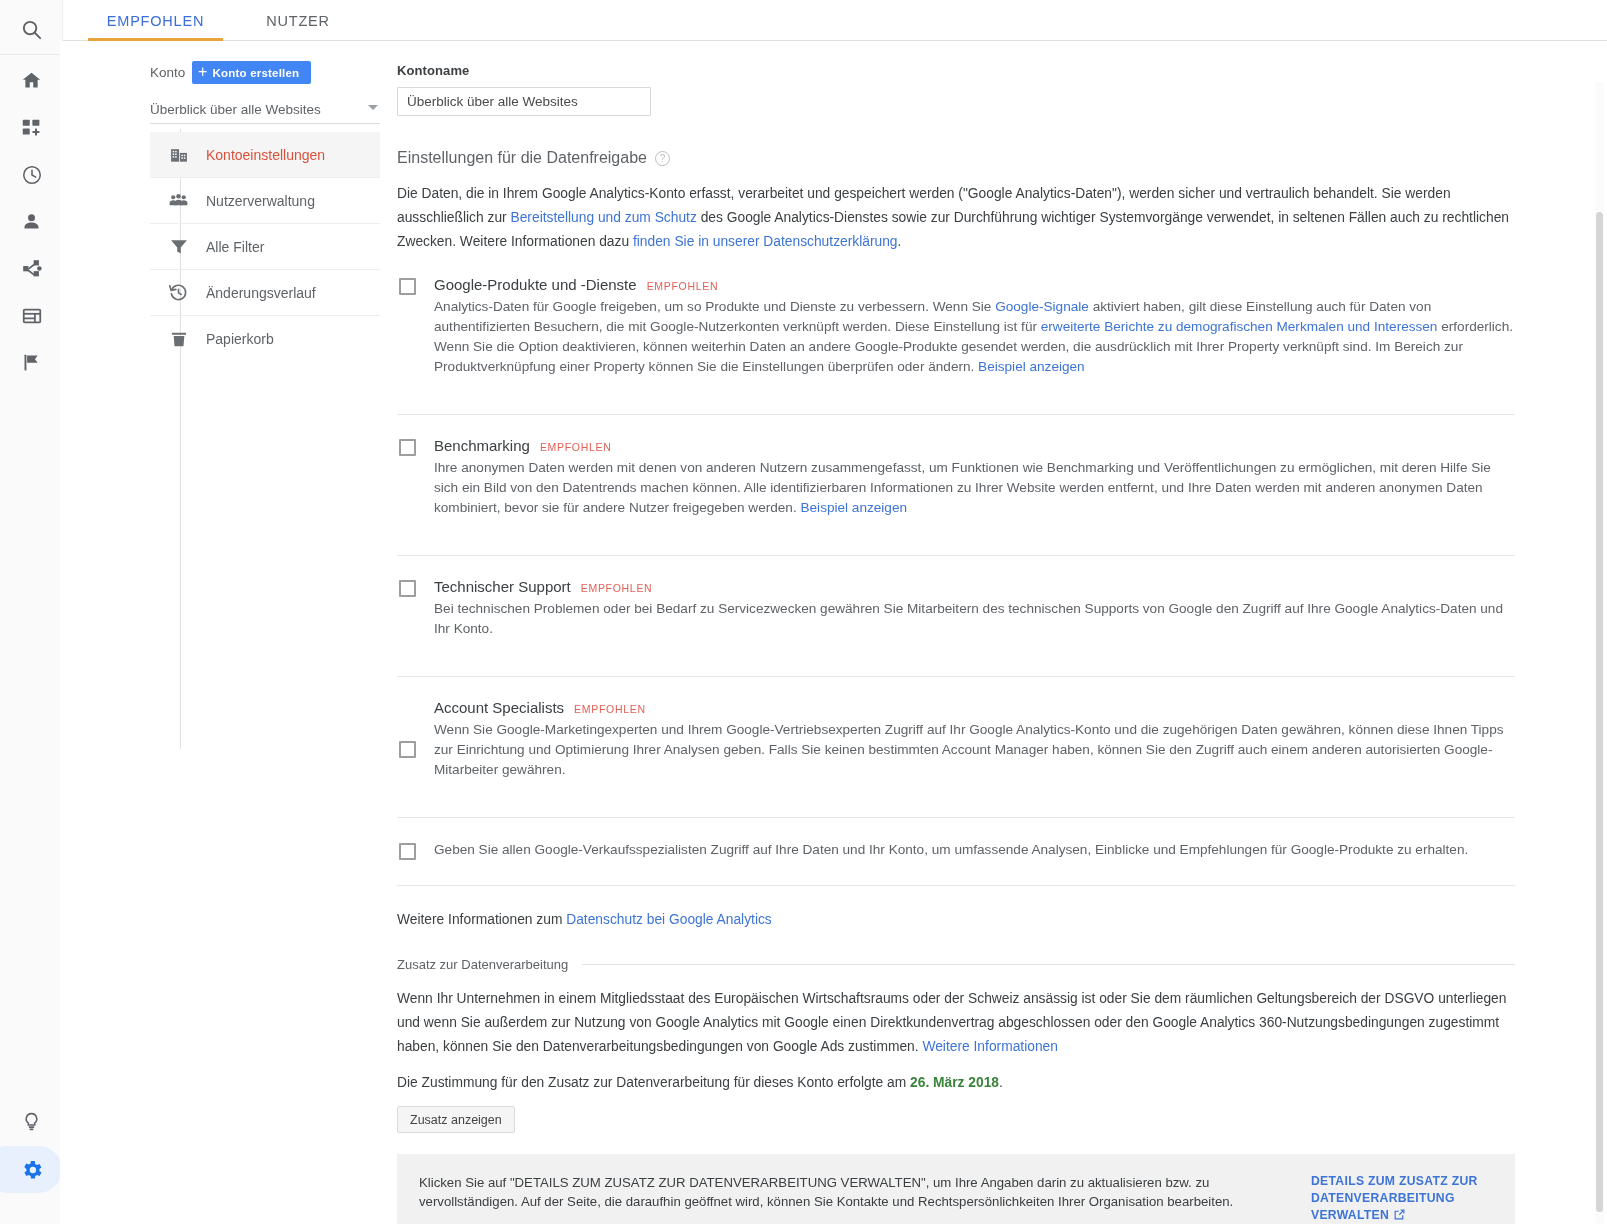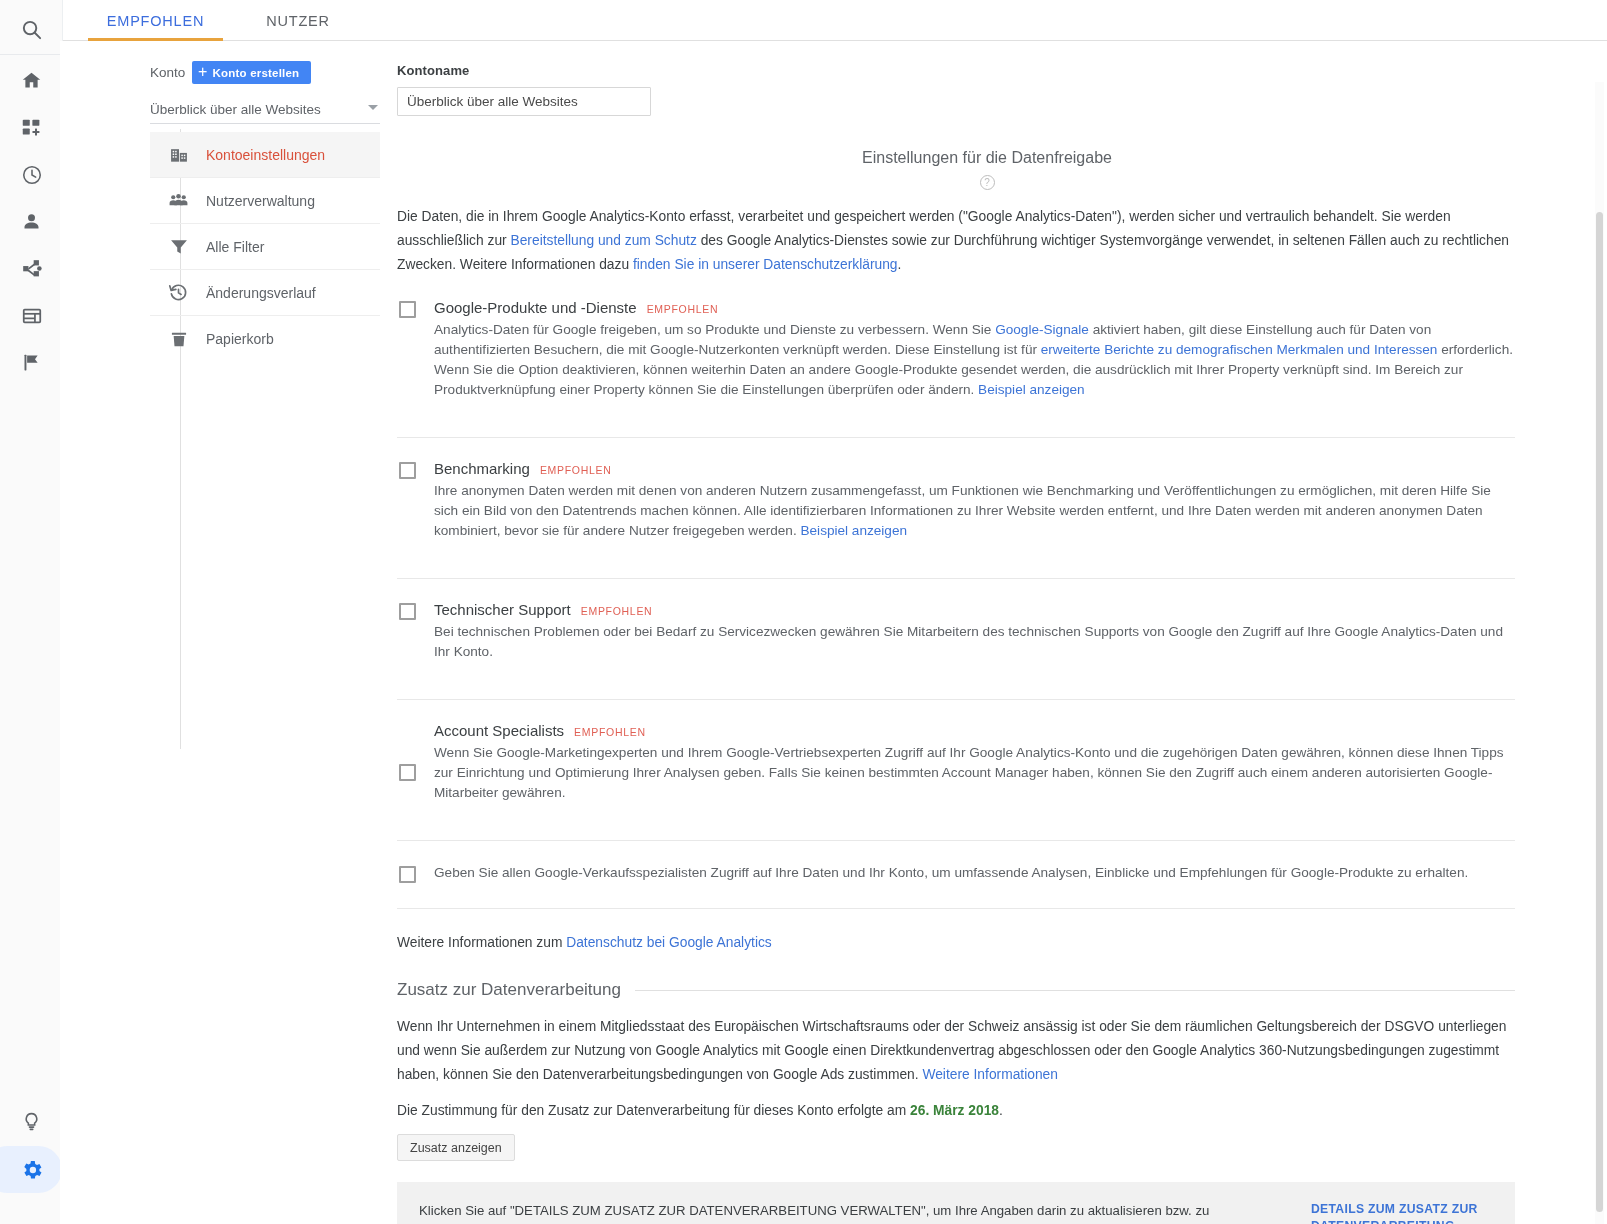--- a/index.html
+++ b/index.html
@@ -148,21 +148,21 @@
     border: 1px solid #d7d7d7; border-radius: 1px;
     padding: 0 9px;
     font-size: 13.5px; color: #4a4a4a;
     font-family: "Liberation Sans", sans-serif;
     background: #fff;
   }
 
   .sec-title {
     margin-top: 33px;
     font-size: 16px; color: #5f6368; font-weight: normal;
-    display: flex; align-items: center; gap: 8px; flex-direction: column;
+    display: flex; align-items: center; gap: 8px;
   }
   .help-circle {
     width: 15px; height: 15px; border-radius: 50%;
     border: 1px solid #bdbdbd; color: #bdbdbd;
     font-size: 10px; line-height: 13px; text-align: center;
     display: inline-block; cursor: pointer;
   }
 
   p.body {
     margin: 15px 0 0 0;
@@ -202,21 +202,21 @@
     color: #5f6368;
   }
 
   
   .dpa-title-row {
     margin-top: 25px;
     display: flex; align-items: center; gap: 14px;
     max-width: 1118px;
   }
   .dpa-title {
-    font-size: 17px; color: #5f6368; white-space: nowrap;
+    font-size: 13px; color: #5f6368; white-space: nowrap;
   }
   .dpa-rule { flex: 1; height: 1px; background: #e0e0e0; }
   .consent-line { margin-top: 16px; font-size: 13.8px; color: #3c4043; }
   .green-date { color: #3a833a; font-weight: bold; }
 
   .btn-outline {
     margin-top: 16px;
     height: 27px; padding: 0 12px;
     background: #f5f5f5;
     border: 1px solid #dcdcdc; border-radius: 2px;

